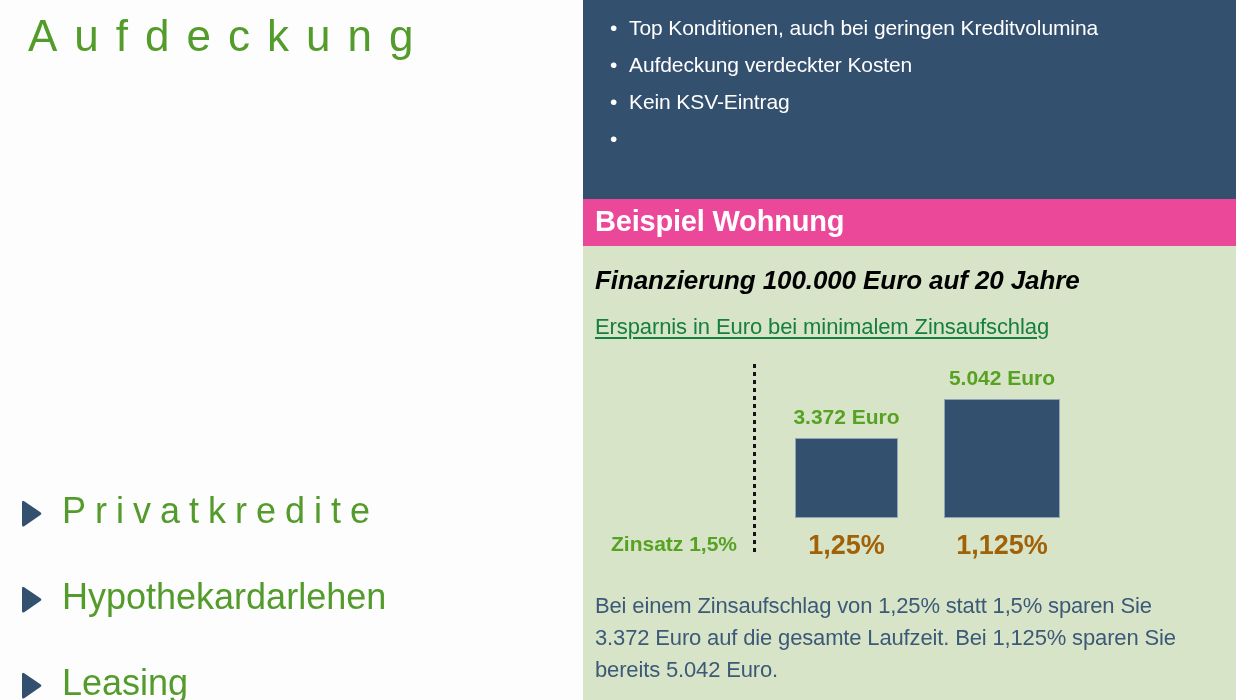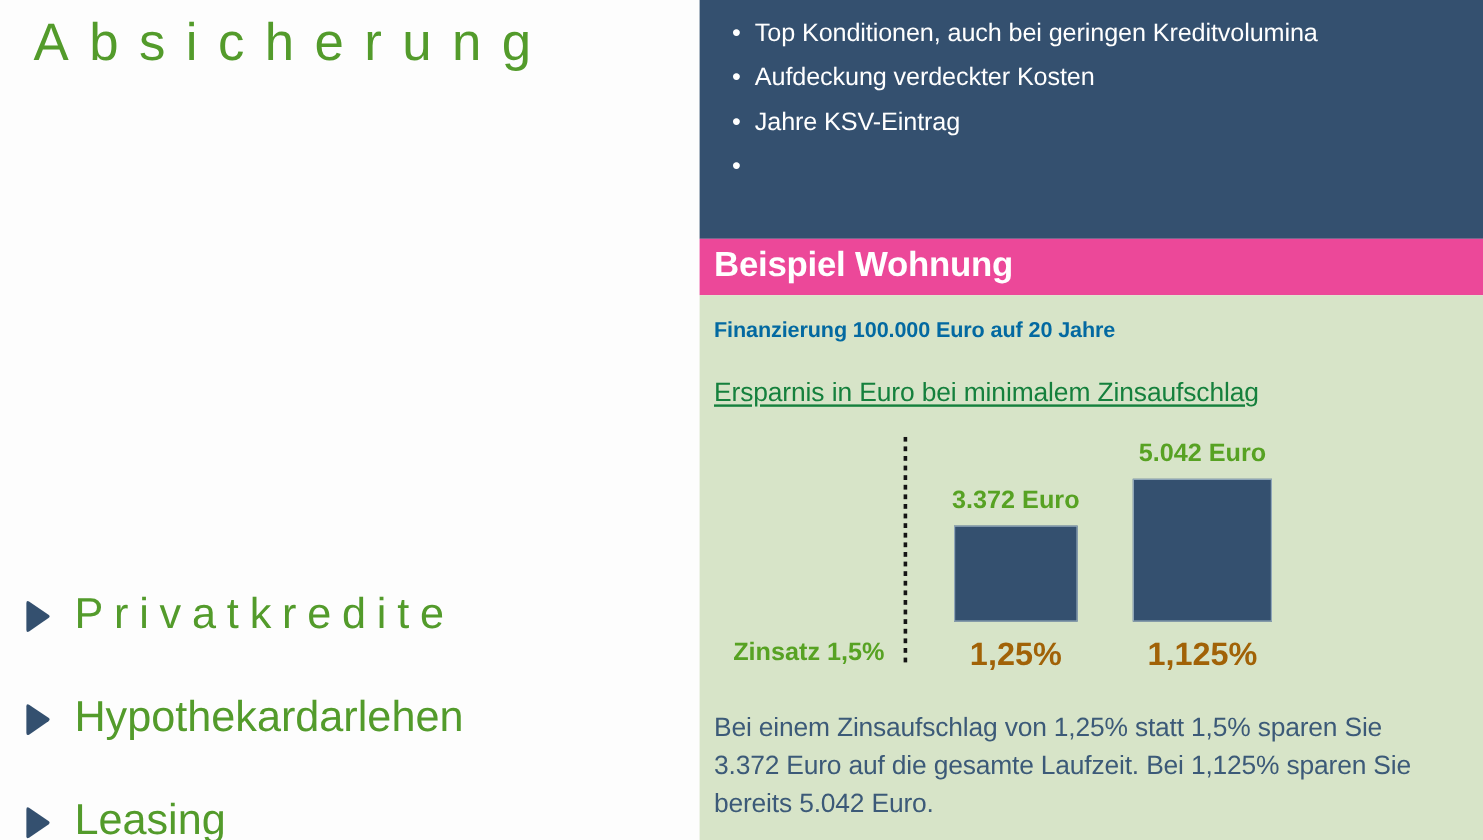--- a/index.html
+++ b/index.html
@@ -146,24 +146,25 @@
     left: 0;
     top: 246px;
     width: 653px;
     height: 454px;
     background: #d7e4c8;
   }
   #financing-line {
     position: absolute;
     left: 12px;
     top: 19px;
-    font-size: 18px;
-    font-weight: 700;
-    color: #0369a1;
+    font-size: 26px;
+    font-weight: 700;
+    color: #000000;
     letter-spacing: -0.1px;
+    font-style: italic;
   }
   #savings-subtitle {
     position: absolute;
     left: 12px;
     top: 68px;
     font-size: 22px;
     color: #15803d;
     text-decoration: underline;
     text-underline-offset: 3px;
     letter-spacing: -0.1px;
@@ -240,21 +241,21 @@
     letter-spacing: -0.15px;
   }
 </style>
 </head>
 <body>
 
 <div id="page">
 
   <div id="left-panel">
 
-    <div id="brand-title">Absicherung</div>
+    <div id="brand-title">Aufdeckung</div>
 
 
     <div id="service-list">
 
       <div class="service-item">
         <span class="service-marker">
           <svg width="26" height="30" viewBox="0 0 26 30" aria-hidden="true">
             <path d="M4 3.5 Q4 1 6.2 2.2 L22.4 13.2 Q24.3 14.6 22.4 16 L6.2 27.2 Q4 28.4 4 25.9 Z" fill="#34506f"></path>
           </svg>
         </span>
@@ -289,21 +290,21 @@
         <li class="benefit-item">
           <span class="dot">•</span>
           <span>Top Konditionen, auch bei geringen Kreditvolumina</span>
         </li>
         <li class="benefit-item">
           <span class="dot">•</span>
           <span>Aufdeckung verdeckter Kosten</span>
         </li>
         <li class="benefit-item">
           <span class="dot">•</span>
-          <span>Jahre KSV-Eintrag</span>
+          <span>Kein KSV-Eintrag</span>
         </li>
         <li class="benefit-item">
           <span class="dot">•</span>
         </li>
       </ul>
     </div>
 
     <div id="example-header">
       <div id="example-header-label">Beispiel Wohnung</div>
     </div>

